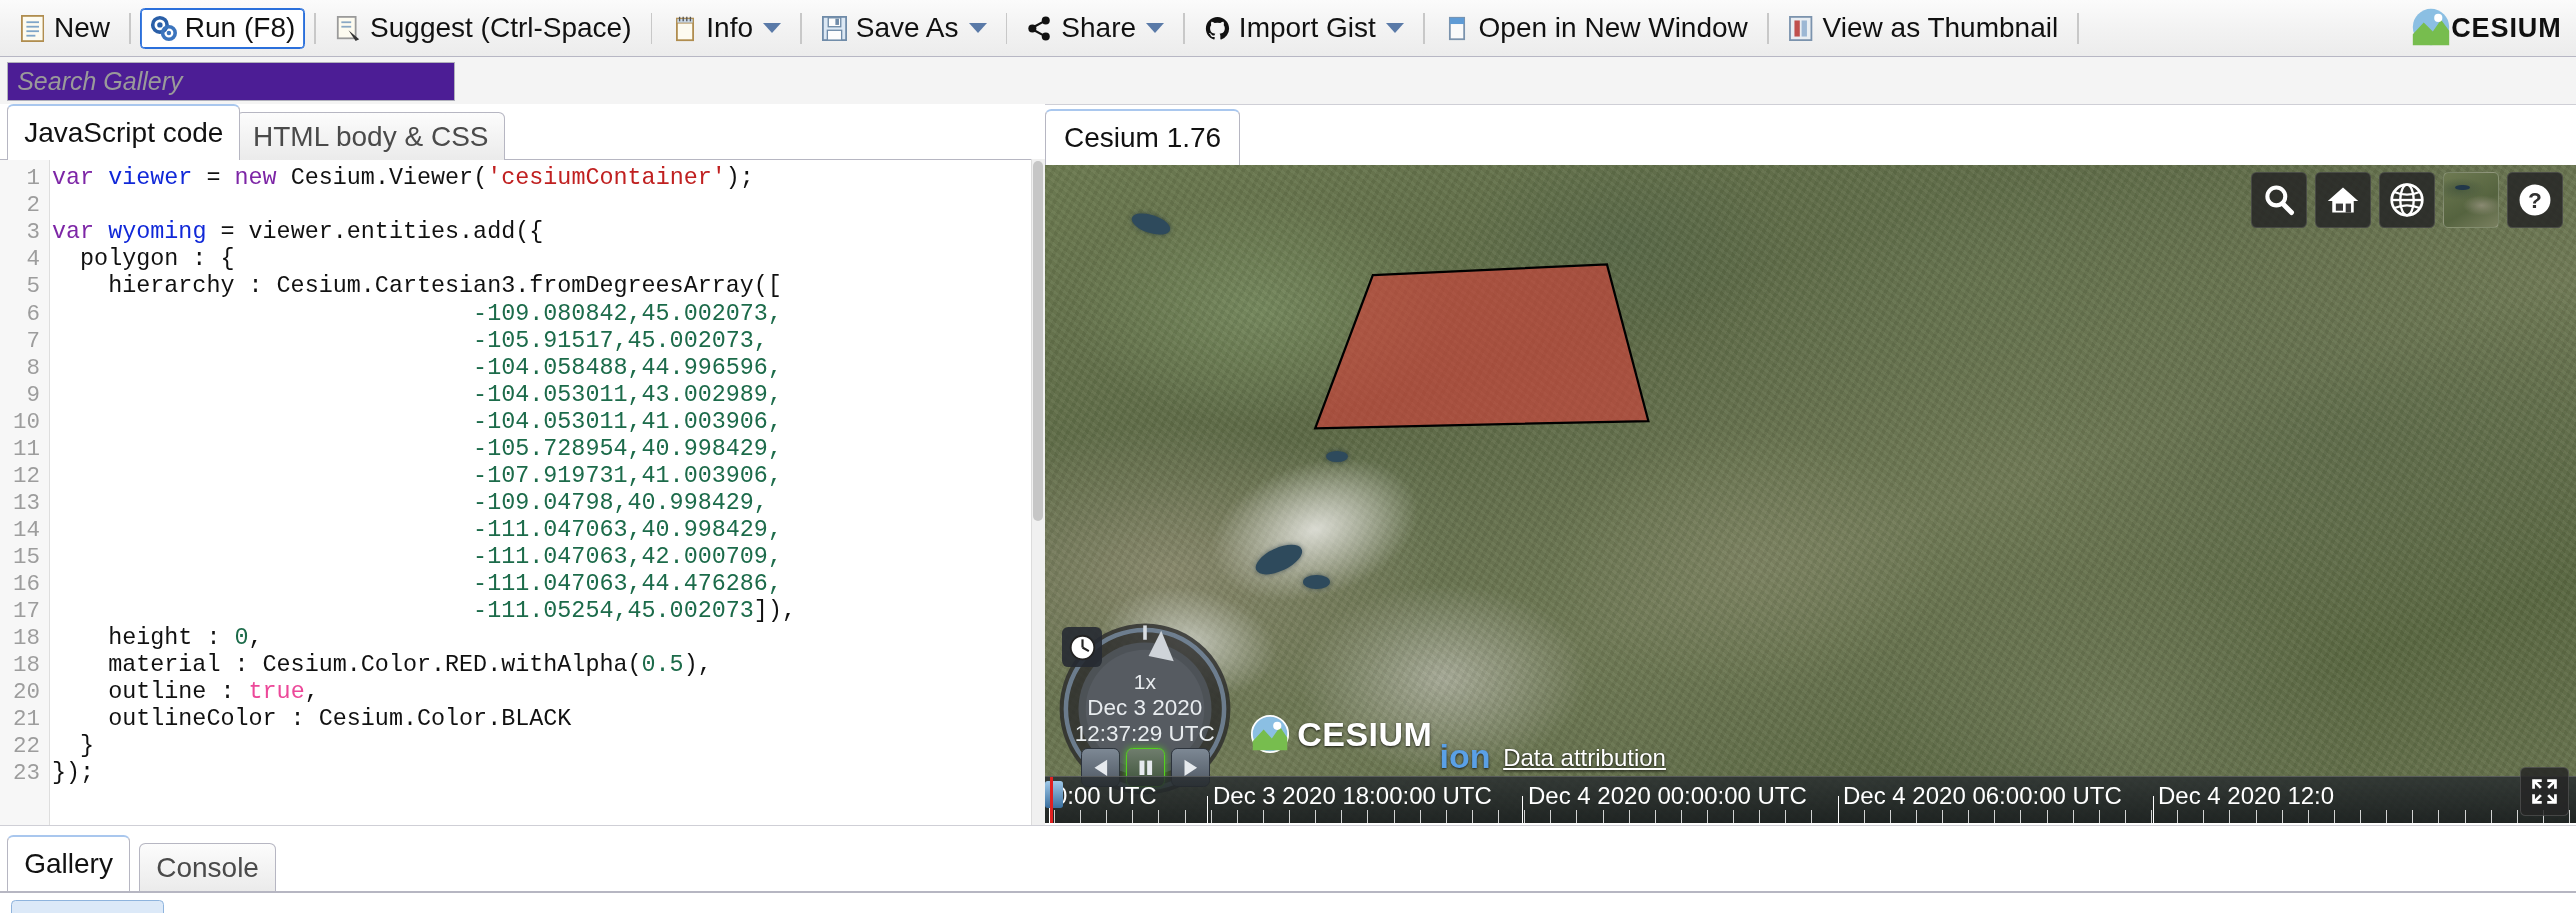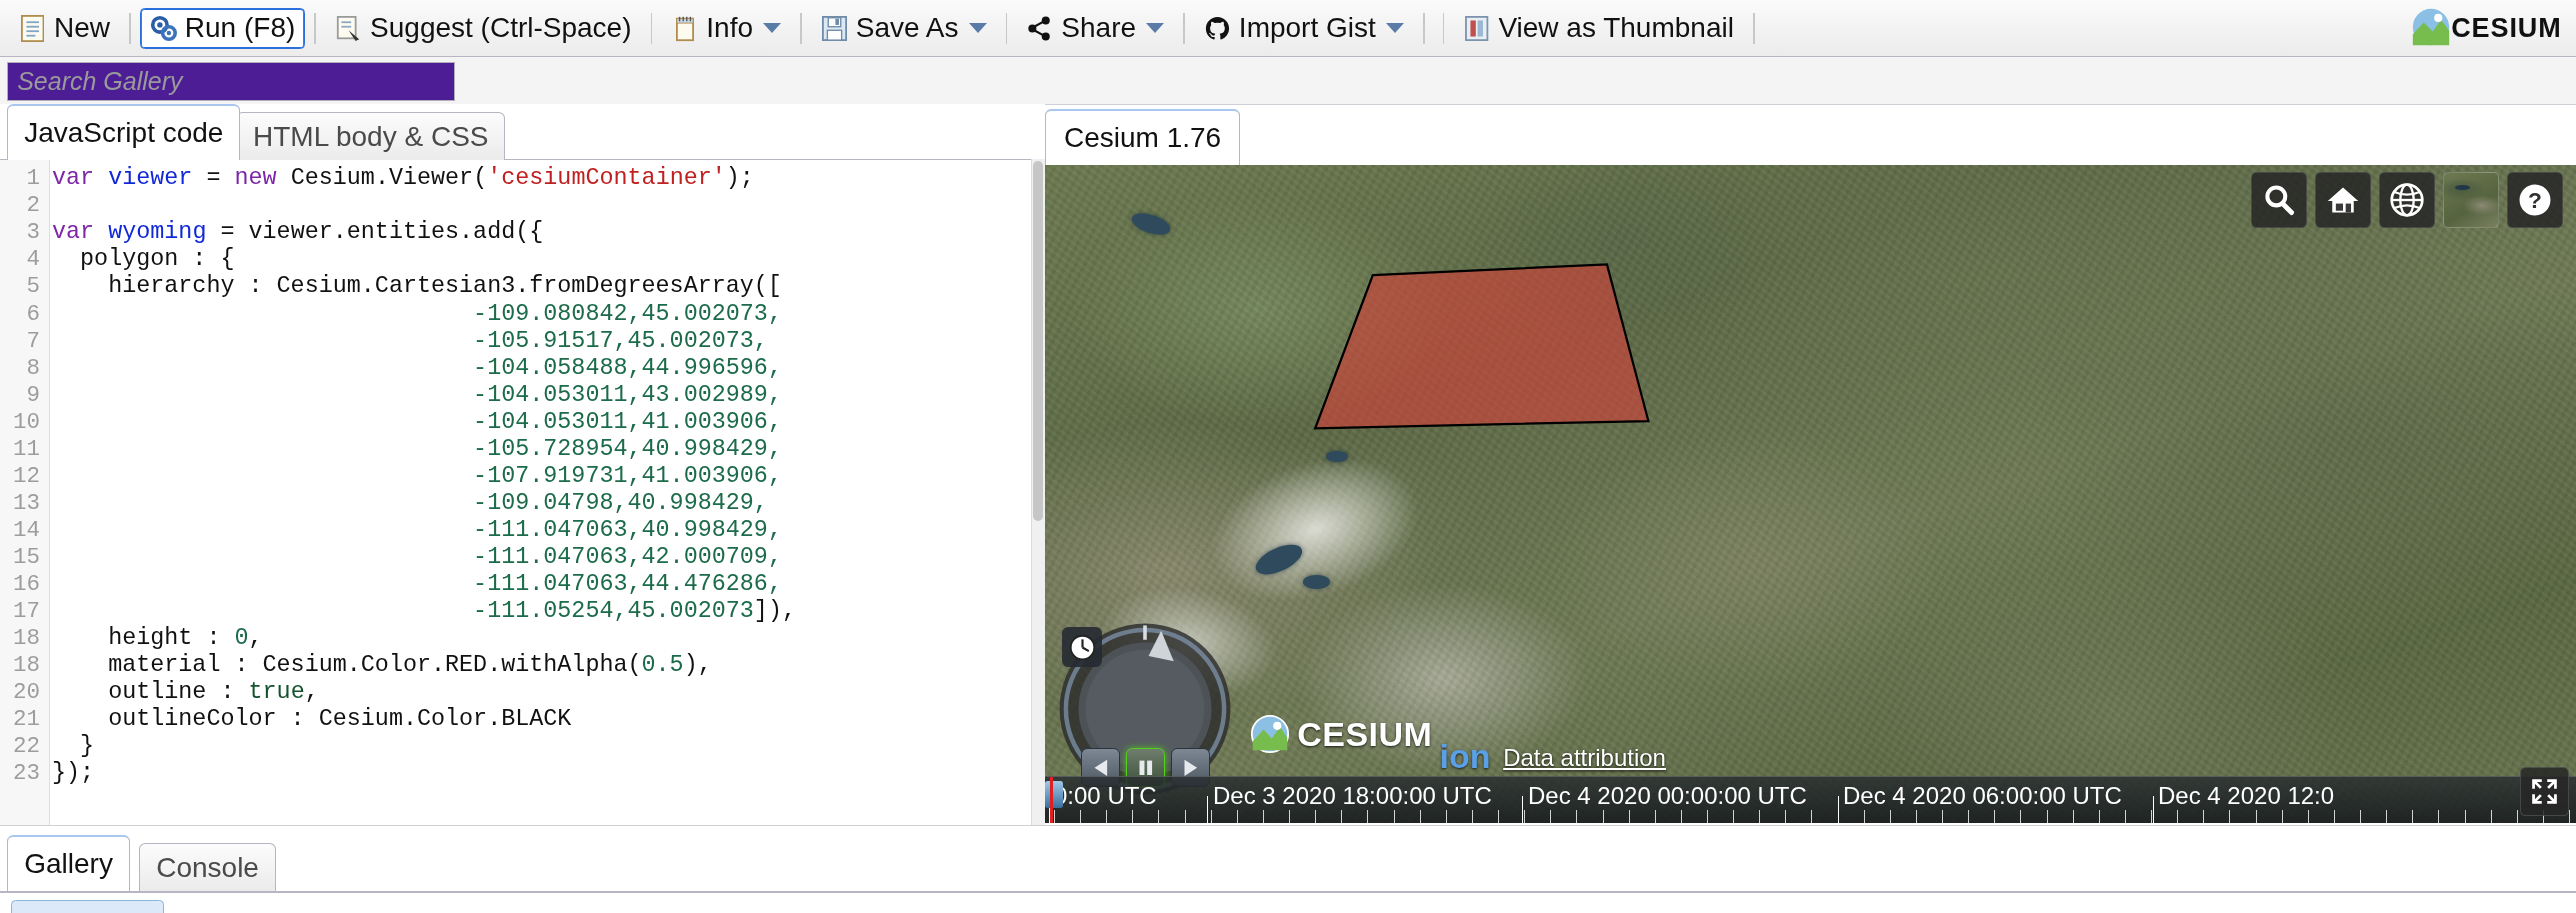--- a/index.html
+++ b/index.html
@@ -140,21 +140,21 @@
     position: absolute; left: 52px; top: 0;
     font-family: "Liberation Mono", monospace;
     font-size: 23.4px; line-height: 27px;
     color: #111;
     white-space: pre;
   }
   .cl { position: absolute; left: 0; white-space: pre; }
   .k-var { color: #7d26a6; }
   .k-new { color: #7d26a6; }
   .k-id  { color: #1028d8; }
-  .k-bool{ color: #14532d; }
+  .k-bool{ color: #ec4899; }
   .k-num { color: #1c6b4a; }
   .k-str { color: #c02020; }
   #editor-scrollbar {
     position: absolute; right: 0; top: 55px;
     width: 14.4px; height: 666px;
     background: #f0f0f0;
     border-left: 0.9px solid #dcdcdc;
   }
   #editor-scroll-thumb {
     position: absolute; top: 1.8px; left: 1.8px;
@@ -480,20 +480,29 @@
       <svg width="25" height="25" viewBox="0 0 28 28">
         <path d="M14 1C6.8 1 1 6.8 1 14c0 5.8 3.7 10.7 8.9 12.4.6.1.9-.3.9-.6v-2.3c-3.6.8-4.4-1.7-4.4-1.7-.6-1.5-1.5-1.9-1.5-1.9-1.2-.8.1-.8.1-.8 1.3.1 2 1.4 2 1.4 1.2 2 3.1 1.4 3.8 1.1.1-.9.5-1.4.8-1.7-2.9-.3-5.9-1.4-5.9-6.4 0-1.4.5-2.6 1.3-3.5-.1-.3-.6-1.6.1-3.4 0 0 1.1-.3 3.6 1.3a12 12 0 016.5 0c2.5-1.7 3.6-1.3 3.6-1.3.7 1.8.3 3.1.1 3.4.8.9 1.3 2.1 1.3 3.5 0 5-3 6.1-5.9 6.4.5.4.9 1.2.9 2.4v3.5c0 .3.2.7.9.6A13 13 0 0027 14c0-7.2-5.8-13-13-13z" fill="#111"></path>
       </svg>
     </span>
     <span>Import Gist</span>
     <span class="tb-caret"></span>
   </div>
 
   <span class="tb-sep"></span>
 
+  <div class="tb-btn">
+    <span class="tb-ico">
+      <svg width="20" height="25" viewBox="0 0 22 28">
+        <rect x="3" y="2" width="16" height="24" fill="#fafafa" stroke="#7b93ad" stroke-width="2"></rect>
+        <rect x="3" y="2" width="16" height="7" fill="#5f9bd5"></rect>
+      </svg>
+    </span>
+    <span>Open in New Window</span>
+  </div>
 
   <span class="tb-sep"></span>
 
   <div class="tb-btn">
     <span class="tb-ico">
       <svg width="23.4" height="25" viewBox="0 0 26 28">
         <rect x="1" y="1" width="24" height="26" fill="#e9eef3" stroke="#7b93ad" stroke-width="2"></rect>
         <rect x="6" y="5" width="6" height="18" fill="#c0504d"></rect>
         <rect x="14" y="5" width="6" height="18" fill="#9cb7d4"></rect>
       </svg>
@@ -624,20 +633,25 @@
         <line x1="99" y1="6" x2="99" y2="22" stroke="#d8dde2" stroke-width="4"></line>
         <path d="M117 12 L131 46 L103 40 Z" fill="#cfd4d9"></path>
       </svg>
       <div id="clock-btn">
         <svg width="29" height="29" viewBox="0 0 32 32">
           <circle cx="16" cy="16" r="13" fill="#fff"></circle>
           <circle cx="16" cy="16" r="13" fill="none" stroke="#222" stroke-width="2"></circle>
           <line x1="16" y1="16" x2="16" y2="7" stroke="#222" stroke-width="2.4"></line>
           <line x1="16" y1="16" x2="23" y2="20" stroke="#222" stroke-width="2.4"></line>
         </svg>
+      </div>
+      <div id="anim-text">
+        <div id="shuttle-speed">1x</div>
+        <div id="anim-date">Dec 3 2020</div>
+        <div id="anim-time">12:37:29 UTC</div>
       </div>
       <div id="anim-buttons">
         <div class="anim-b">
           <svg width="21.6" height="21.6" viewBox="0 0 24 24">
               <path d="M19 3 L5 12 L19 21 Z" fill="#e6eaee"></path>
             </svg>
         </div>
         <div class="anim-b active">
           <svg width="21.6" height="21.6" viewBox="0 0 24 24">
             <rect x="5" y="4" width="5.5" height="16" fill="#e6eaee"></rect>

